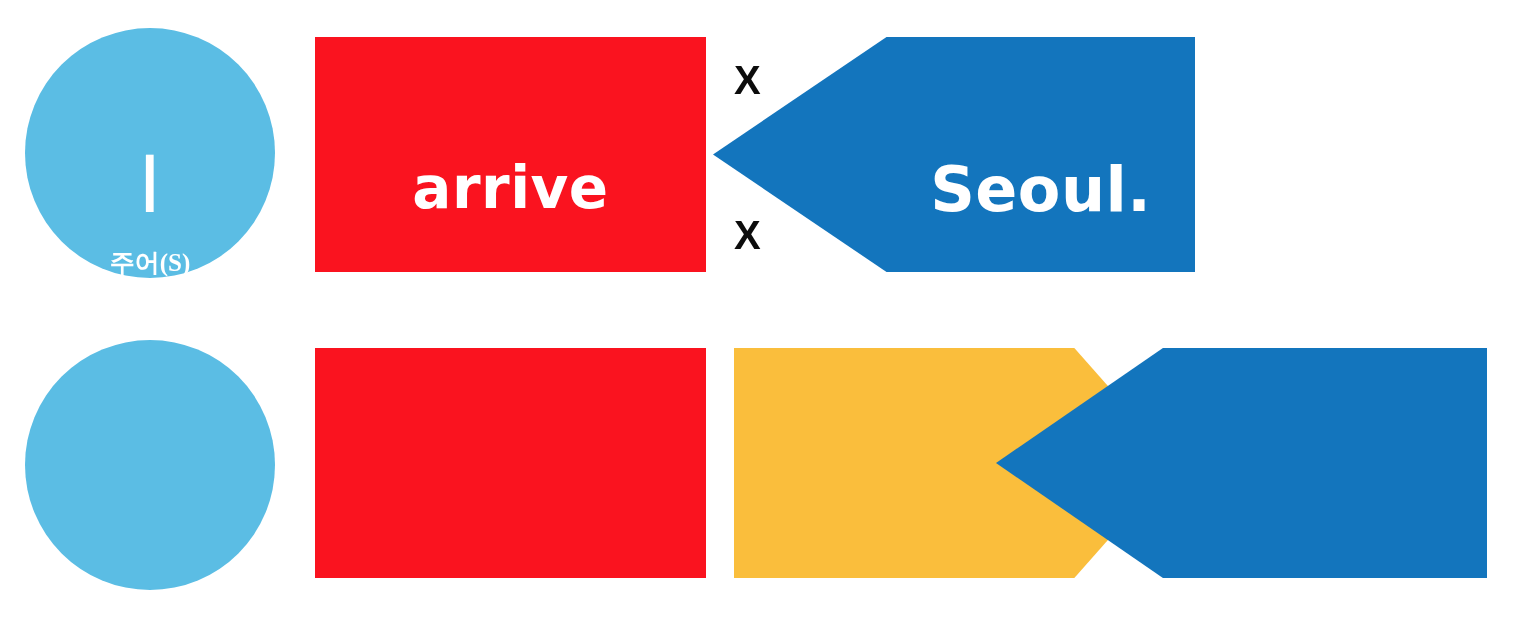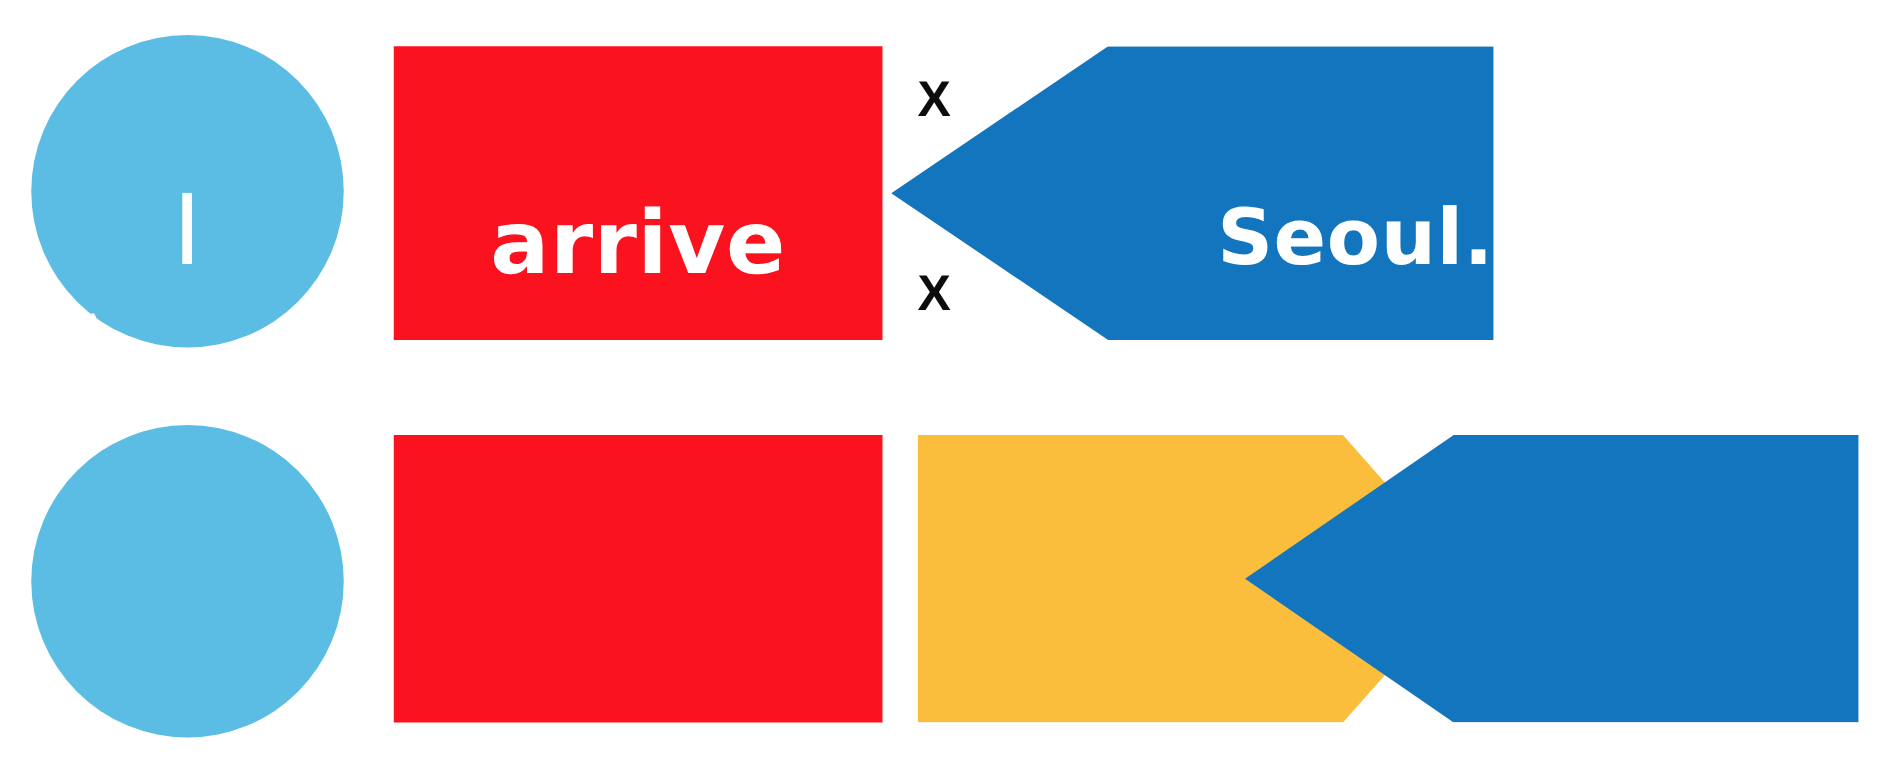--- a/index.html
+++ b/index.html
@@ -29,59 +29,60 @@
     font-weight: 700;
     letter-spacing: 0.5px;
     line-height: 1;
     font-family: "DejaVu Sans", sans-serif;
     white-space: nowrap;
   }
   .role {
     position: absolute;
     left: 0;
     width: 100%;
+    text-align: center;
     color: #ffffff;
     font-weight: 700;
     line-height: 1;
-    font-size: 16px;
-    font-family: Liberation Sans, sans-serif;
+    font-size: 25px;
+    font-family: Liberation Serif, serif;
     white-space: nowrap;
   }
 
   
   .subject-circle {
     position: absolute;
     border-radius: 50%;
     background: #5BBDE4;
   }
   .subject-circle .word {
     font-size: 78px;
     font-weight: 400;
     font-family: "DejaVu Sans", sans-serif;
   }
 
   
   .verb-box {
     position: absolute;
     background: #FA131F;
   }
-  .verb-box .word { font-size: 70px; }
+  .verb-box .word { font-size: 58px; }
 
   
   .prep-box {
     position: absolute;
     background: #FABE3C;
   }
 
   
   .object-arrow {
     position: absolute;
     background: #1375BD;
   }
-  .object-arrow .word { font-size: 62px; text-align: right; }
+  .object-arrow .word { font-size: 62px; }
 
   
   .x-mark {
     position: absolute;
     color: #0c0c0c;
     font-size: 40px;
     font-weight: 700;
     line-height: 1;
     font-family: "Liberation Sans", sans-serif;
   }

